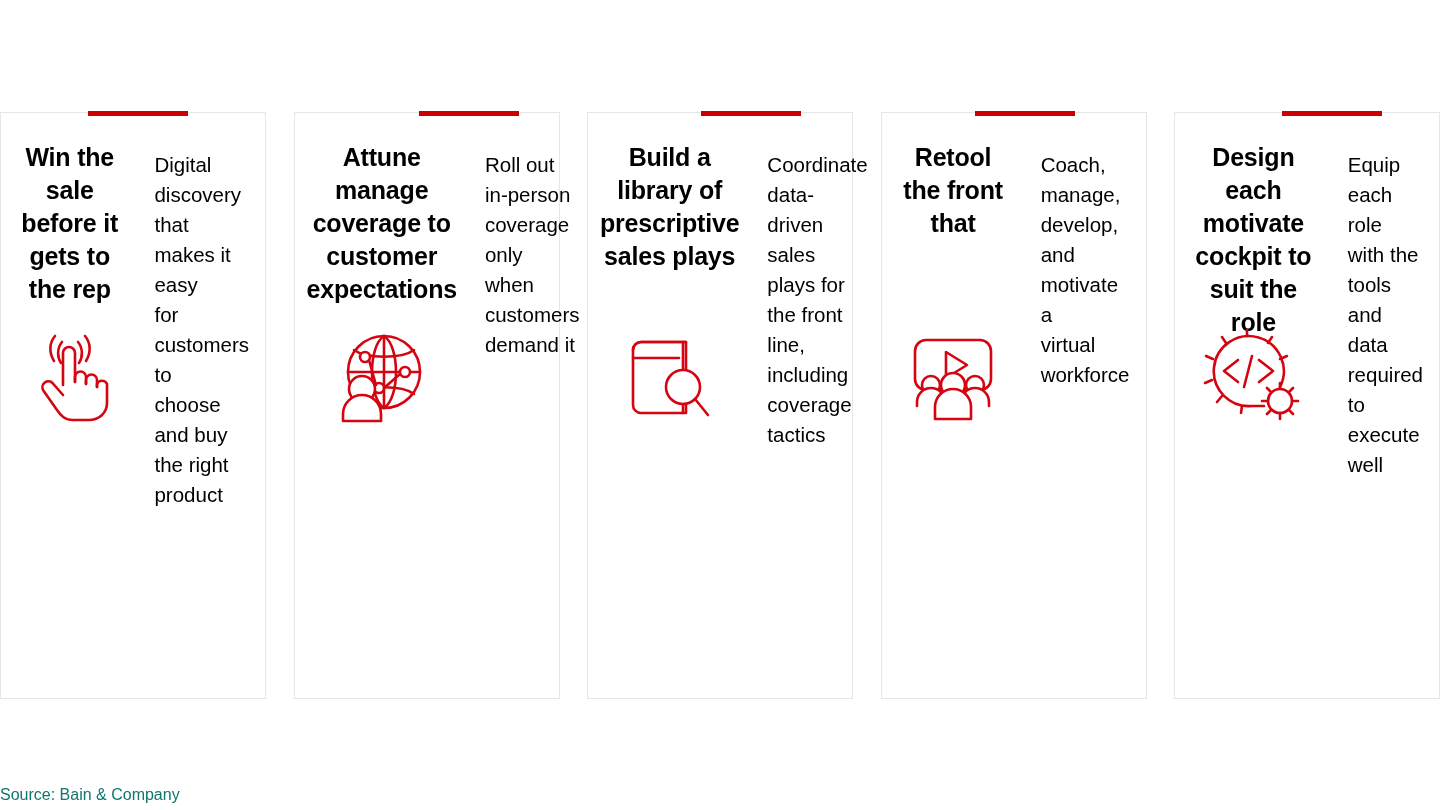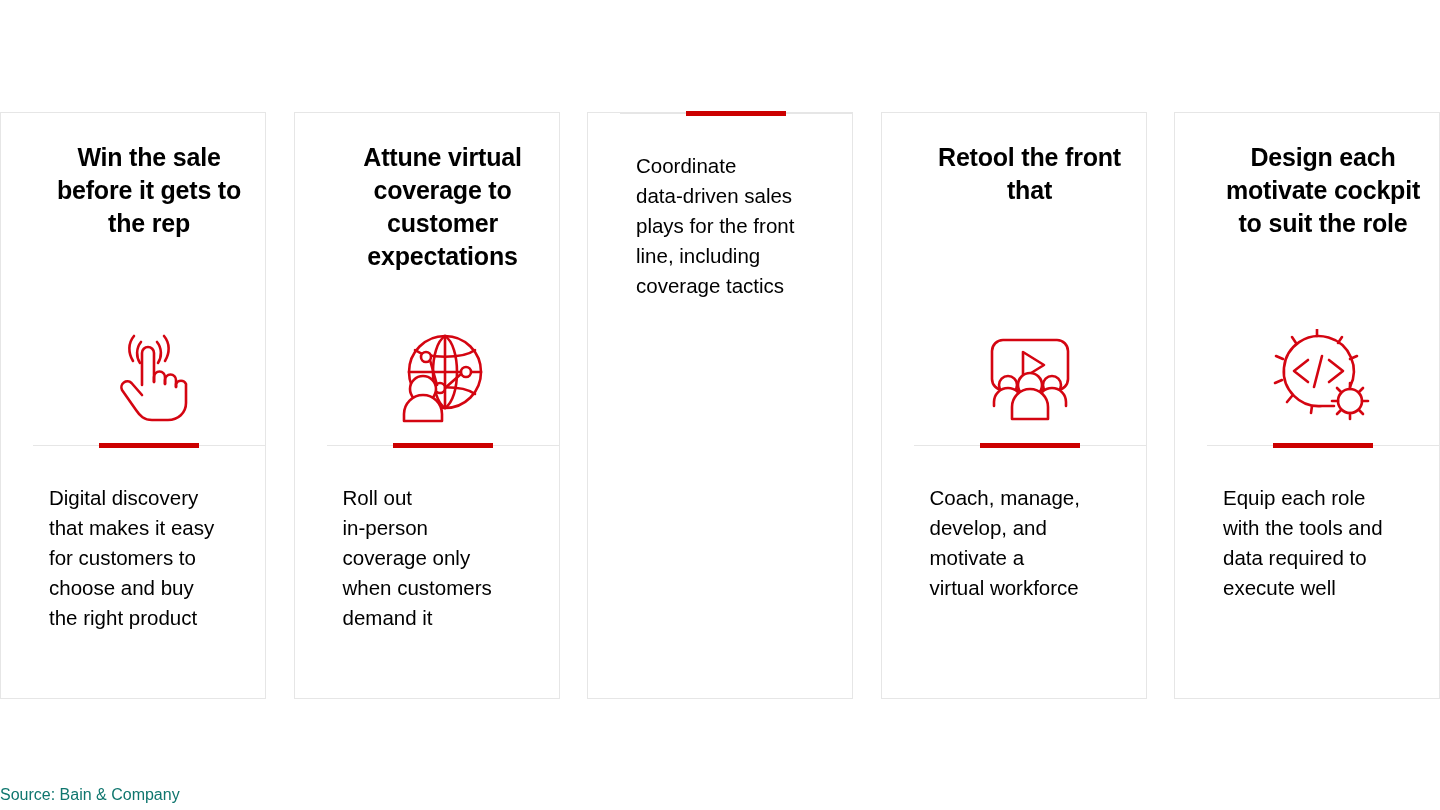--- a/index.html
+++ b/index.html
@@ -28,23 +28,22 @@
     justify-content: space-between;
     align-items: stretch;
   }
 
   .card {
     width: 266px;
     box-sizing: border-box;
     border: 1px solid #e6e6e6;
     background: #ffffff;
     display: flex;
-    flex-direction: column;
-    position: relative;
-    padding-left: 32px;
+    flex-direction: row;
+    position: relative;
   }
 
   .card-top {
     height: 332px;
     box-sizing: border-box;
     display: flex;
     flex-direction: column;
     align-items: center;
     position: relative;
   }
@@ -144,21 +143,21 @@
       <p class="card-text">Digital discovery
 that makes it easy
 for customers to
 choose and buy
 the right product</p>
     </div>
   </div>
 
   <div class="card">
     <div class="card-top">
-      <h2 class="card-title">Attune virtual
+      <h2 class="card-title">Attune manage
 coverage to
 customer
 expectations</h2>
       <div class="icon-wrap">
         <svg width="88" height="92" viewBox="0 0 88 92" fill="none" stroke="#d40511" stroke-width="2.6" stroke-linecap="round" stroke-linejoin="round">
           <circle cx="46" cy="41" r="36"></circle>
           <line x1="46" y1="5" x2="46" y2="77"></line>
           <line x1="10" y1="41" x2="82" y2="41"></line>
           <path d="M46 5 C30 15, 30 67, 46 77"></path>
           <path d="M46 5 C62 15, 62 67, 46 77"></path>
@@ -180,20 +179,35 @@
     <div class="card-body">
       <p class="card-text">Roll out
 in-person
 coverage only
 when customers
 demand it</p>
     </div>
   </div>
 
   <div class="card">
+    <div class="card-top">
+      <h2 class="card-title">Build a library
+of prescriptive
+sales plays</h2>
+      <div class="icon-wrap">
+        <svg width="90" height="86" viewBox="0 0 90 86" fill="none" stroke="#d40511" stroke-width="2.6" stroke-linecap="round" stroke-linejoin="round">
+          <path d="M8 13 L8 68 a8 8 0 0 0 8 8 L58 76 L58 5 L16 5 a8 8 0 0 0 -8 8 Z" fill="#ffffff"></path>
+          <path d="M8 13 a8 8 0 0 1 8 -8 L61 5"></path>
+          <path d="M8 21 L54 21"></path>
+          <path d="M58 5 L61 5 L61 76 L58 76"></path>
+          <circle cx="58" cy="50" r="17" fill="#ffffff"></circle>
+          <line x1="70" y1="62" x2="83" y2="78"></line>
+        </svg>
+      </div>
+    </div>
     <div class="divider">
       <div class="accent" style="background: rgb(204, 0, 0);"></div>
     </div>
     <div class="card-body">
       <p class="card-text">Coordinate
 data-driven sales
 plays for the front
 line, including
 coverage tactics</p>
     </div>

